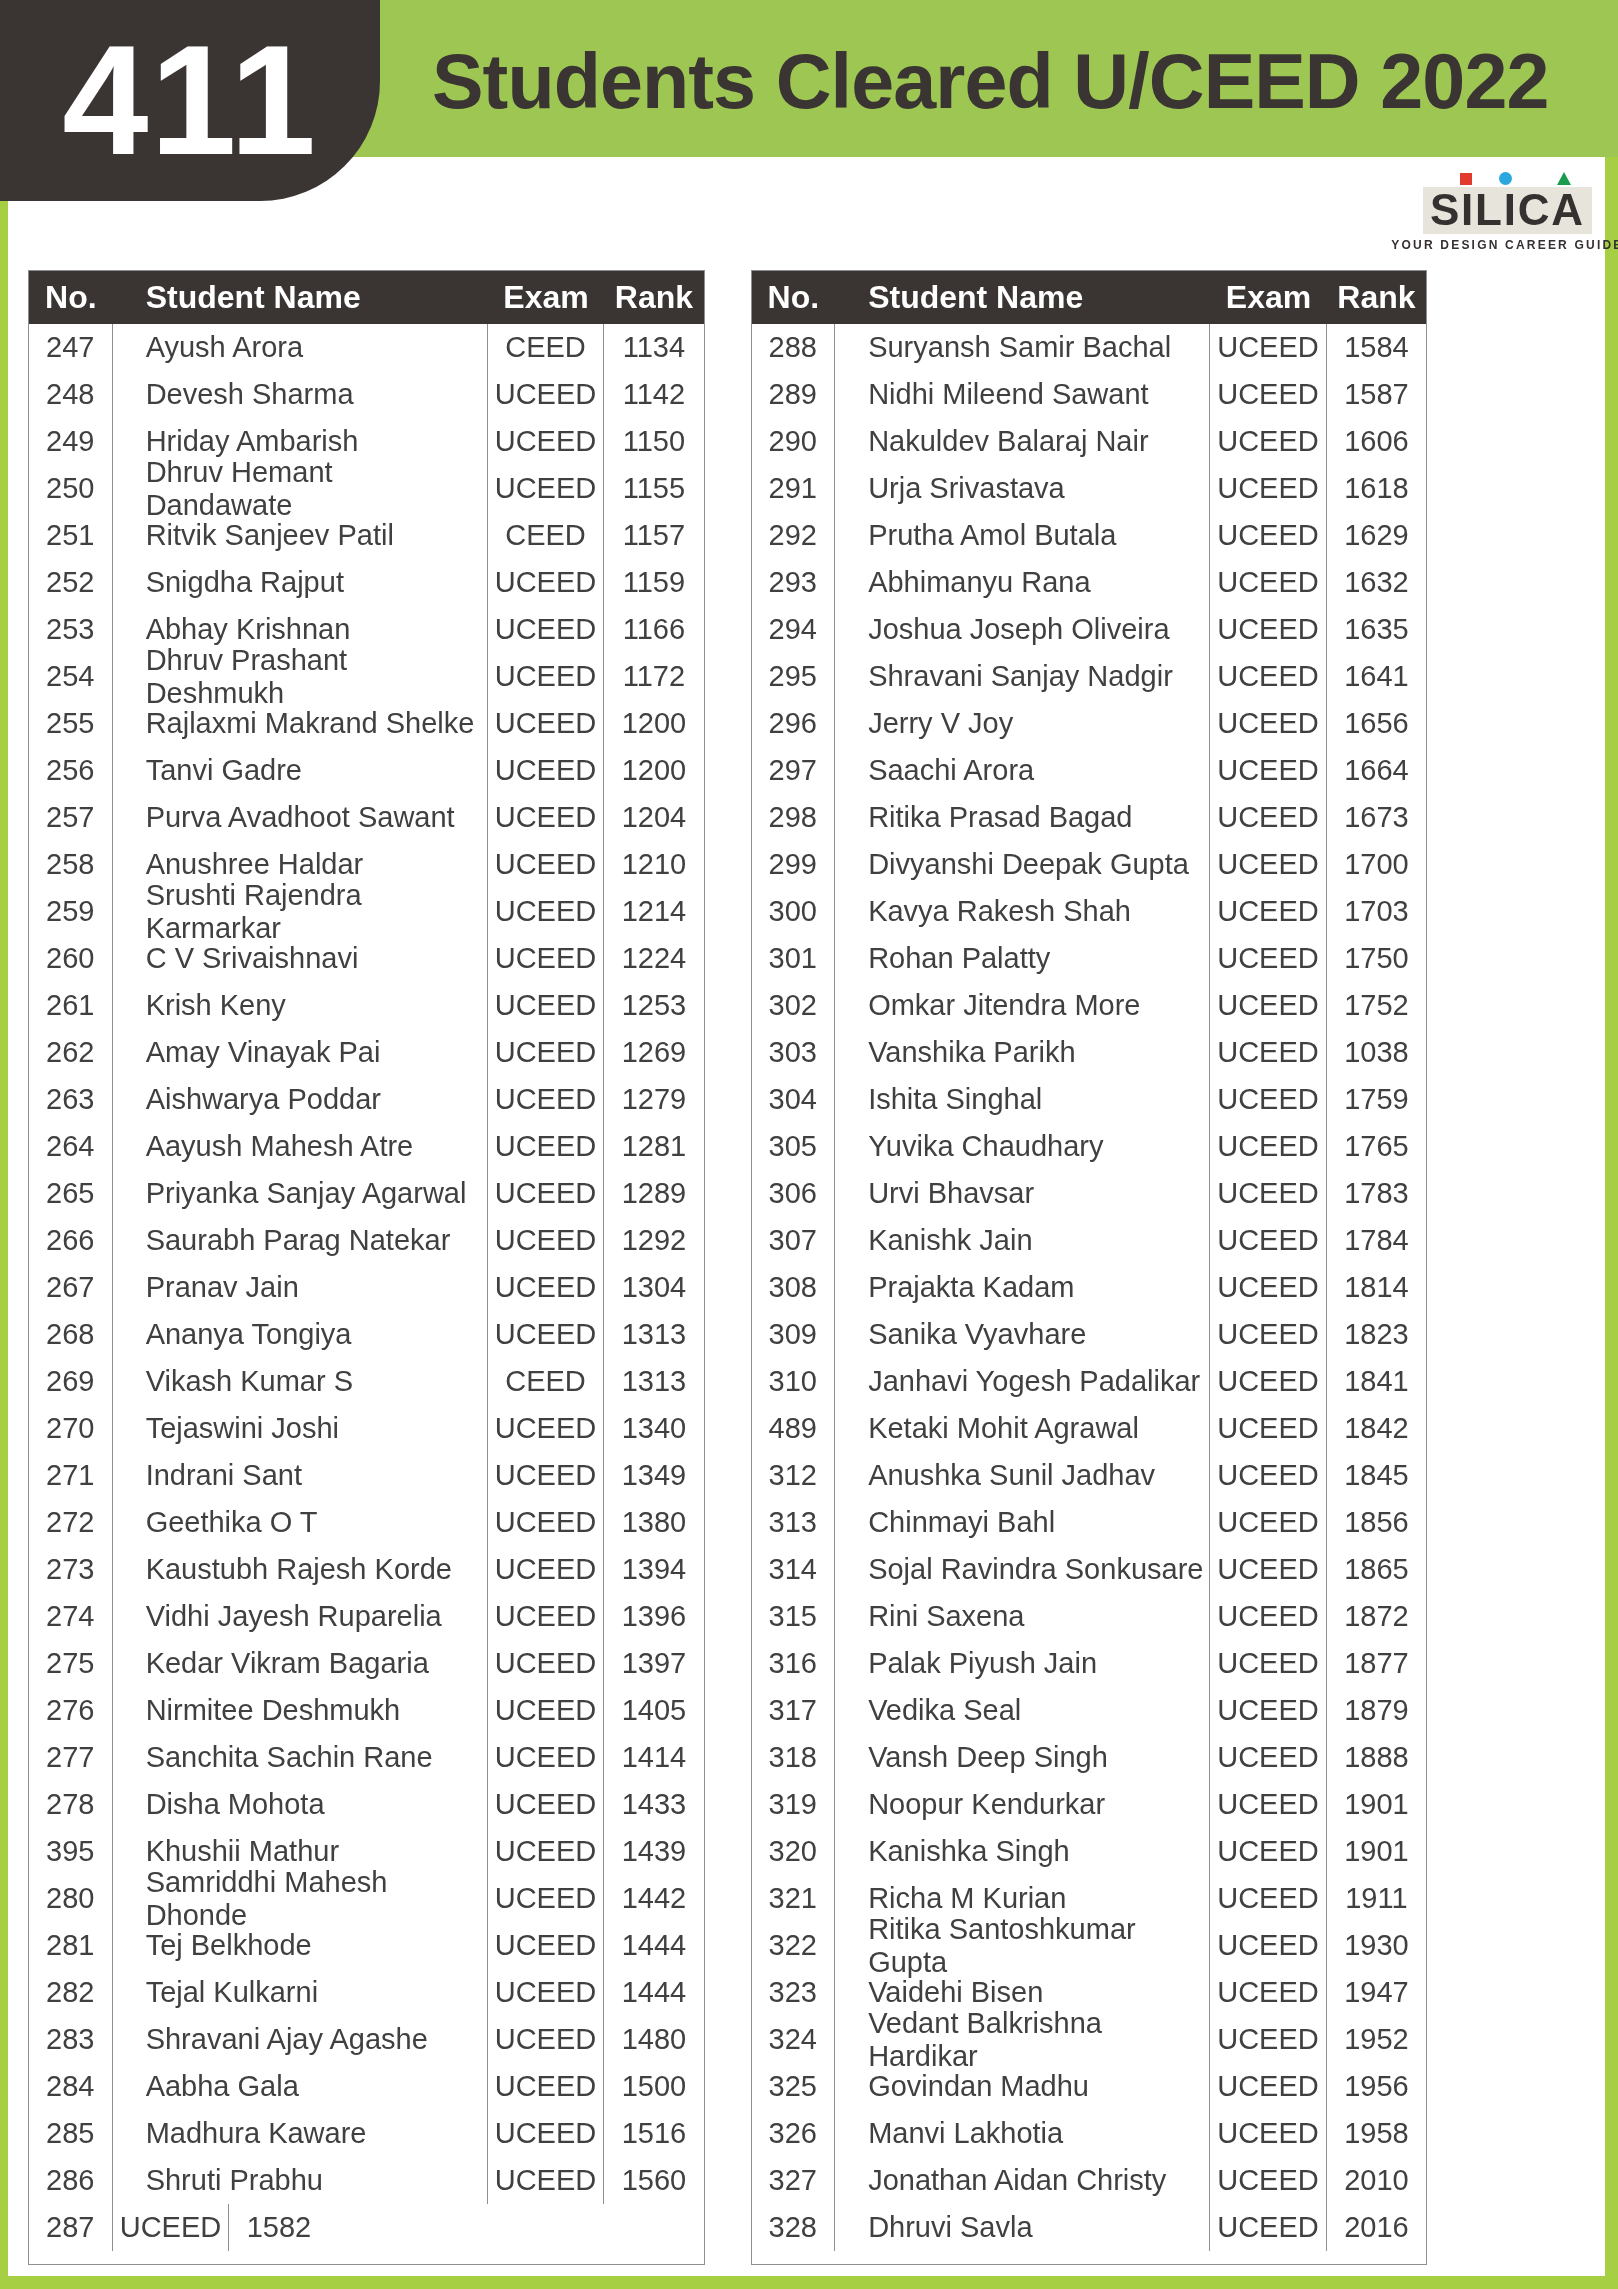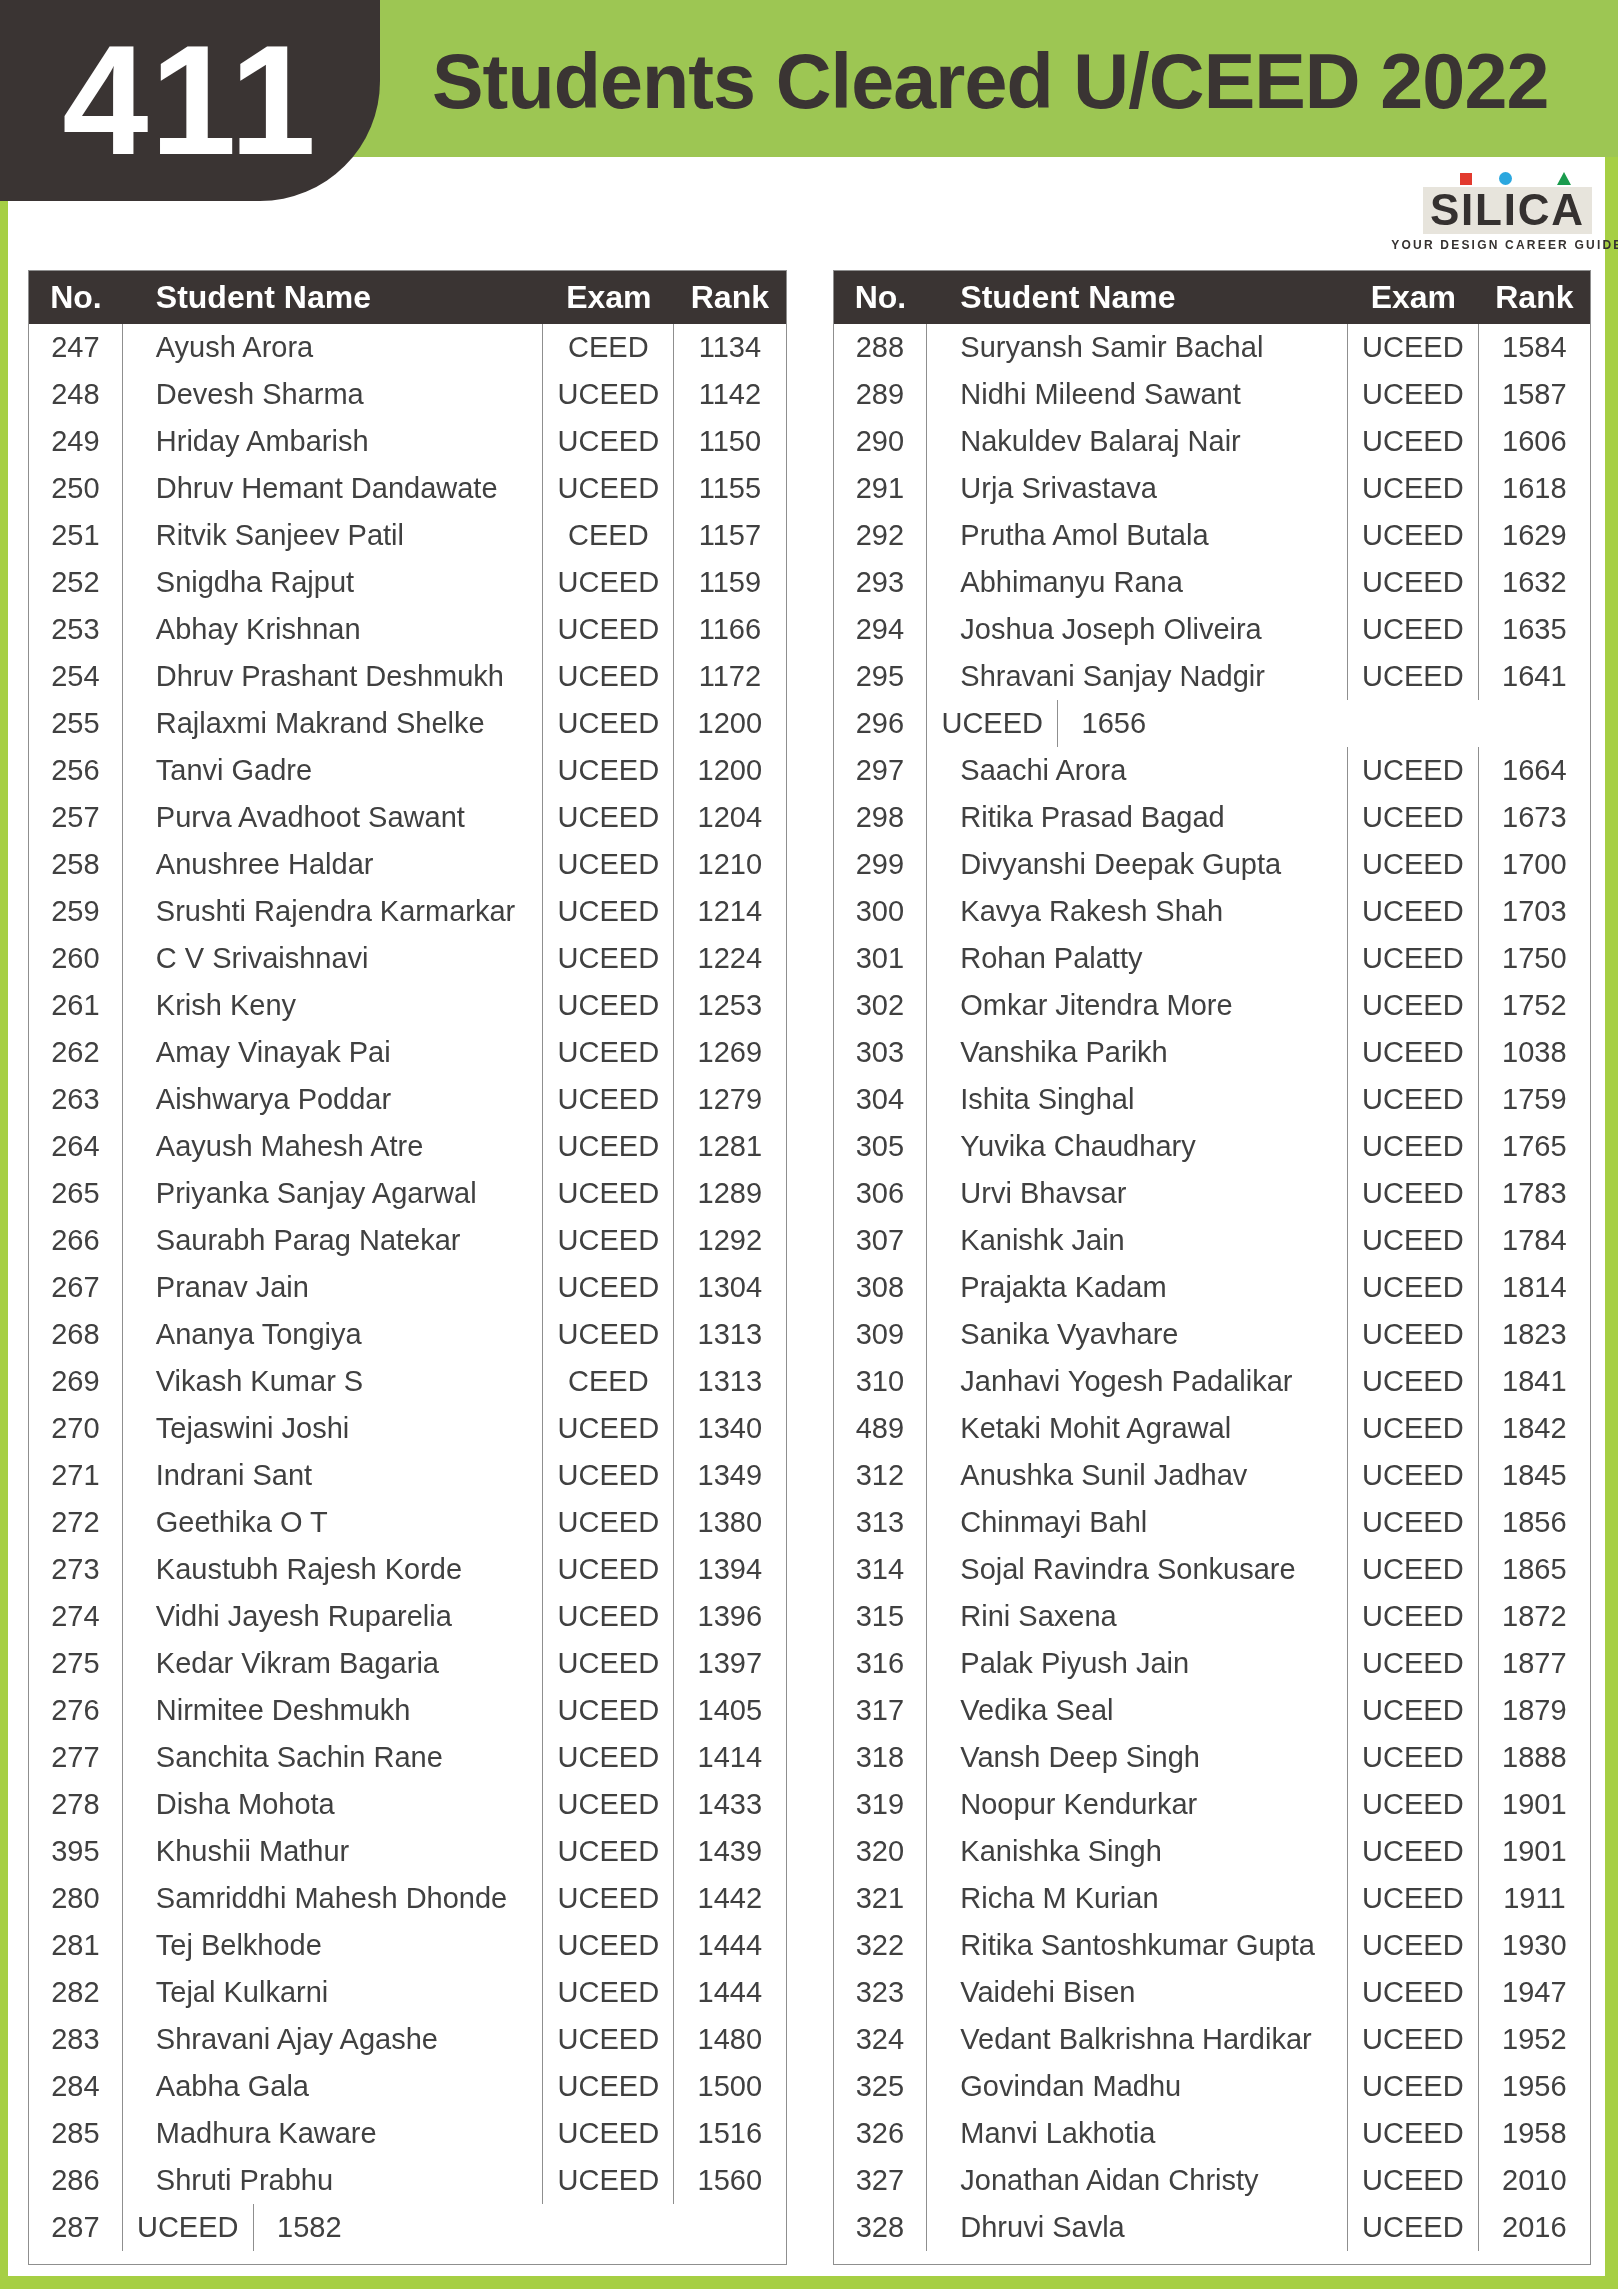--- a/index.html
+++ b/index.html
@@ -36,21 +36,21 @@
   .logo-shapes{position:relative;width:164px;height:14.8px;}
   .logo-shapes .sq{position:absolute;left:35px;top:0.9px;width:12px;height:12px;background:#e23a2e;}
   .logo-shapes .ci{position:absolute;left:74px;top:0;width:13px;height:13px;border-radius:50%;background:#2ba7df;}
   .logo-shapes .tr{position:absolute;left:132px;top:0;width:0;height:0;
                    border-left:7.4px solid transparent;border-right:7.4px solid transparent;border-bottom:13px solid #1a9b4d;}
   .logo-word{background:var(--beige);color:#353130;font-weight:bold;font-size:44px;line-height:1.0;
              padding:0.9px 7.4px 2.8px 7.4px;letter-spacing:1.8px;}
   .logo-tag{margin-top:3.7px;color:#353130;font-weight:bold;font-size:12px;letter-spacing:2.2px;white-space:nowrap;}
 
   
-  .tables{position:absolute;left:28px;top:270px;width:1563px;display:flex;gap:46px;border-radius:7px;}
+  .tables{position:absolute;left:28px;top:270px;width:1399px;display:flex;gap:46px;border-radius:7px;}
   .table{flex:1;border:1.8px solid var(--line);background:#ffffff;}
   .thead{background:var(--dark);height:53px;display:flex;align-items:center;}
   .thead .hc{color:#ffffff;font-weight:bold;font-size:32px;}
   .c-no{width:12.4%;text-align:center;}
   .c-name{width:55.6%;text-align:left;padding-left:33px;}
   .c-exam{width:17.3%;text-align:center;}
   .c-rank{width:14.7%;text-align:center;}
   .tbody{padding-bottom:13px;}
   .trow{display:flex;align-items:center;height:47px;}
   .trow .tc{font-size:29px;color:var(--cell);height:100%;display:flex;align-items:center;}
@@ -393,20 +393,21 @@
             <span class="tc c-rank">1635</span>
           </div>
           <div class="trow">
             <span class="tc c-no">295</span>
             <span class="tc c-name">Shravani Sanjay Nadgir</span>
             <span class="tc c-exam">UCEED</span>
             <span class="tc c-rank">1641</span>
           </div>
           <div class="trow">
             <span class="tc c-no">296</span>
+            <span class="tc c-name">Jerry V Joy</span>
             <span class="tc c-exam">UCEED</span>
             <span class="tc c-rank">1656</span>
           </div>
           <div class="trow">
             <span class="tc c-no">297</span>
             <span class="tc c-name">Saachi Arora</span>
             <span class="tc c-exam">UCEED</span>
             <span class="tc c-rank">1664</span>
           </div>
           <div class="trow">

